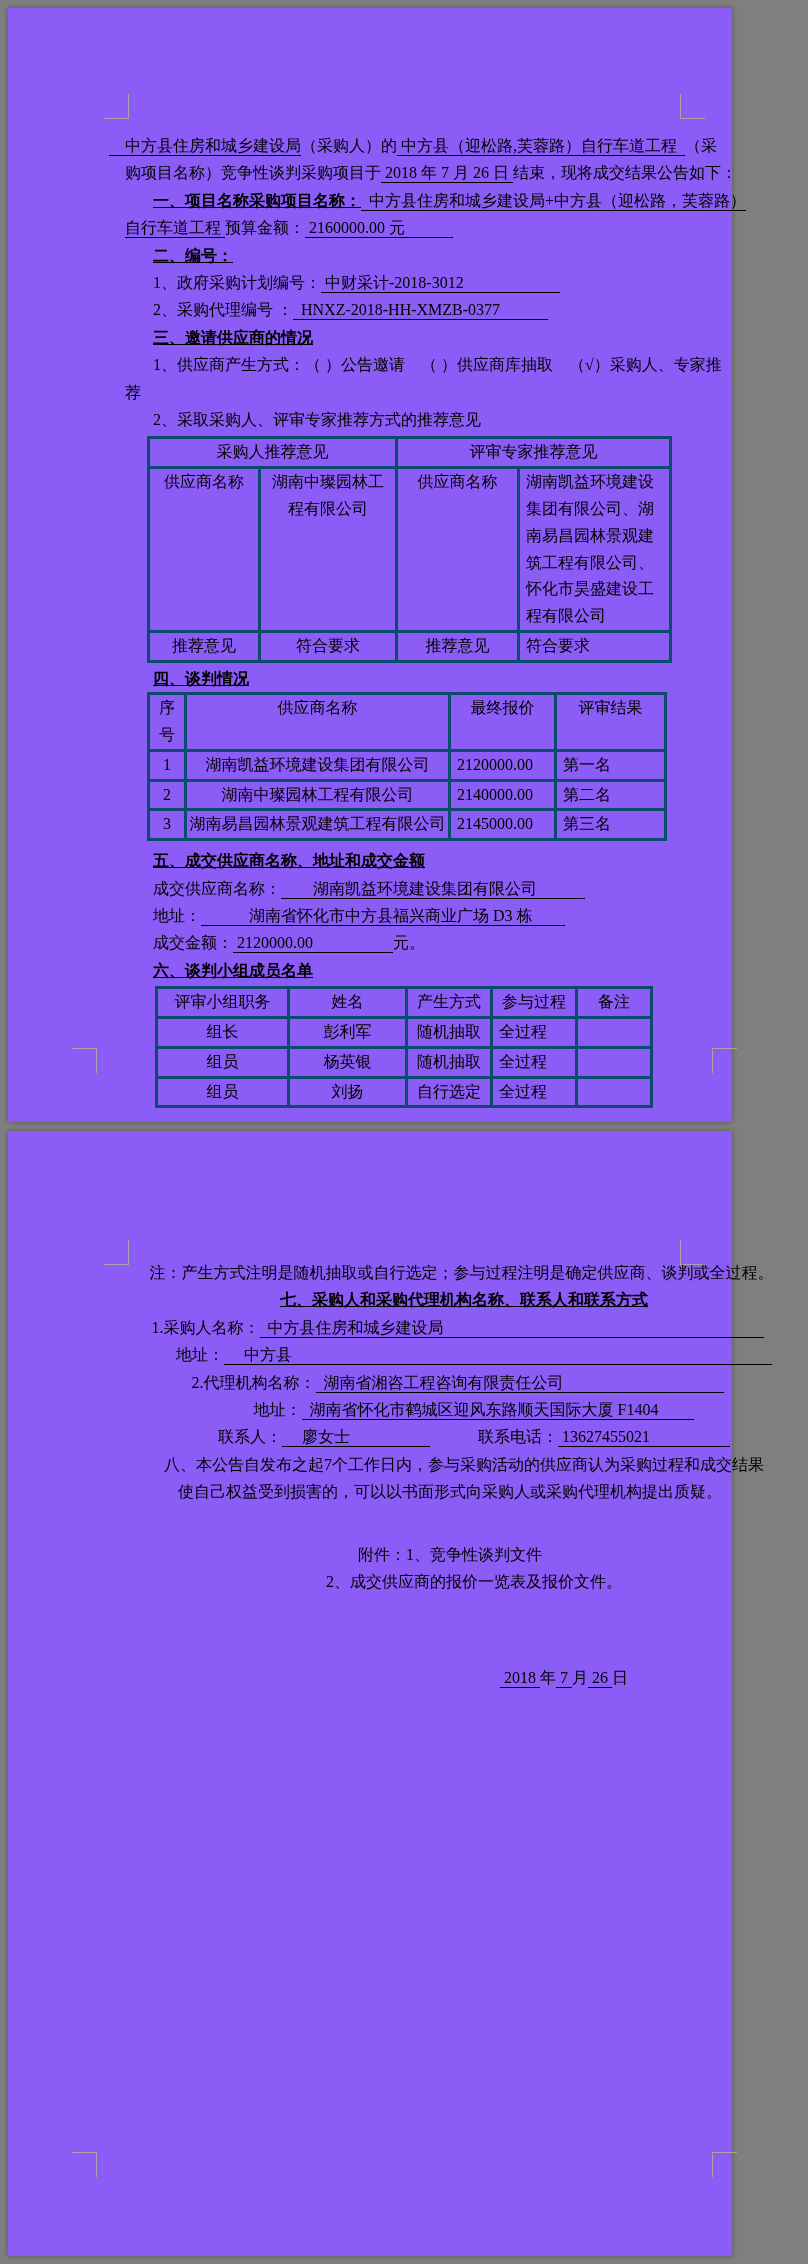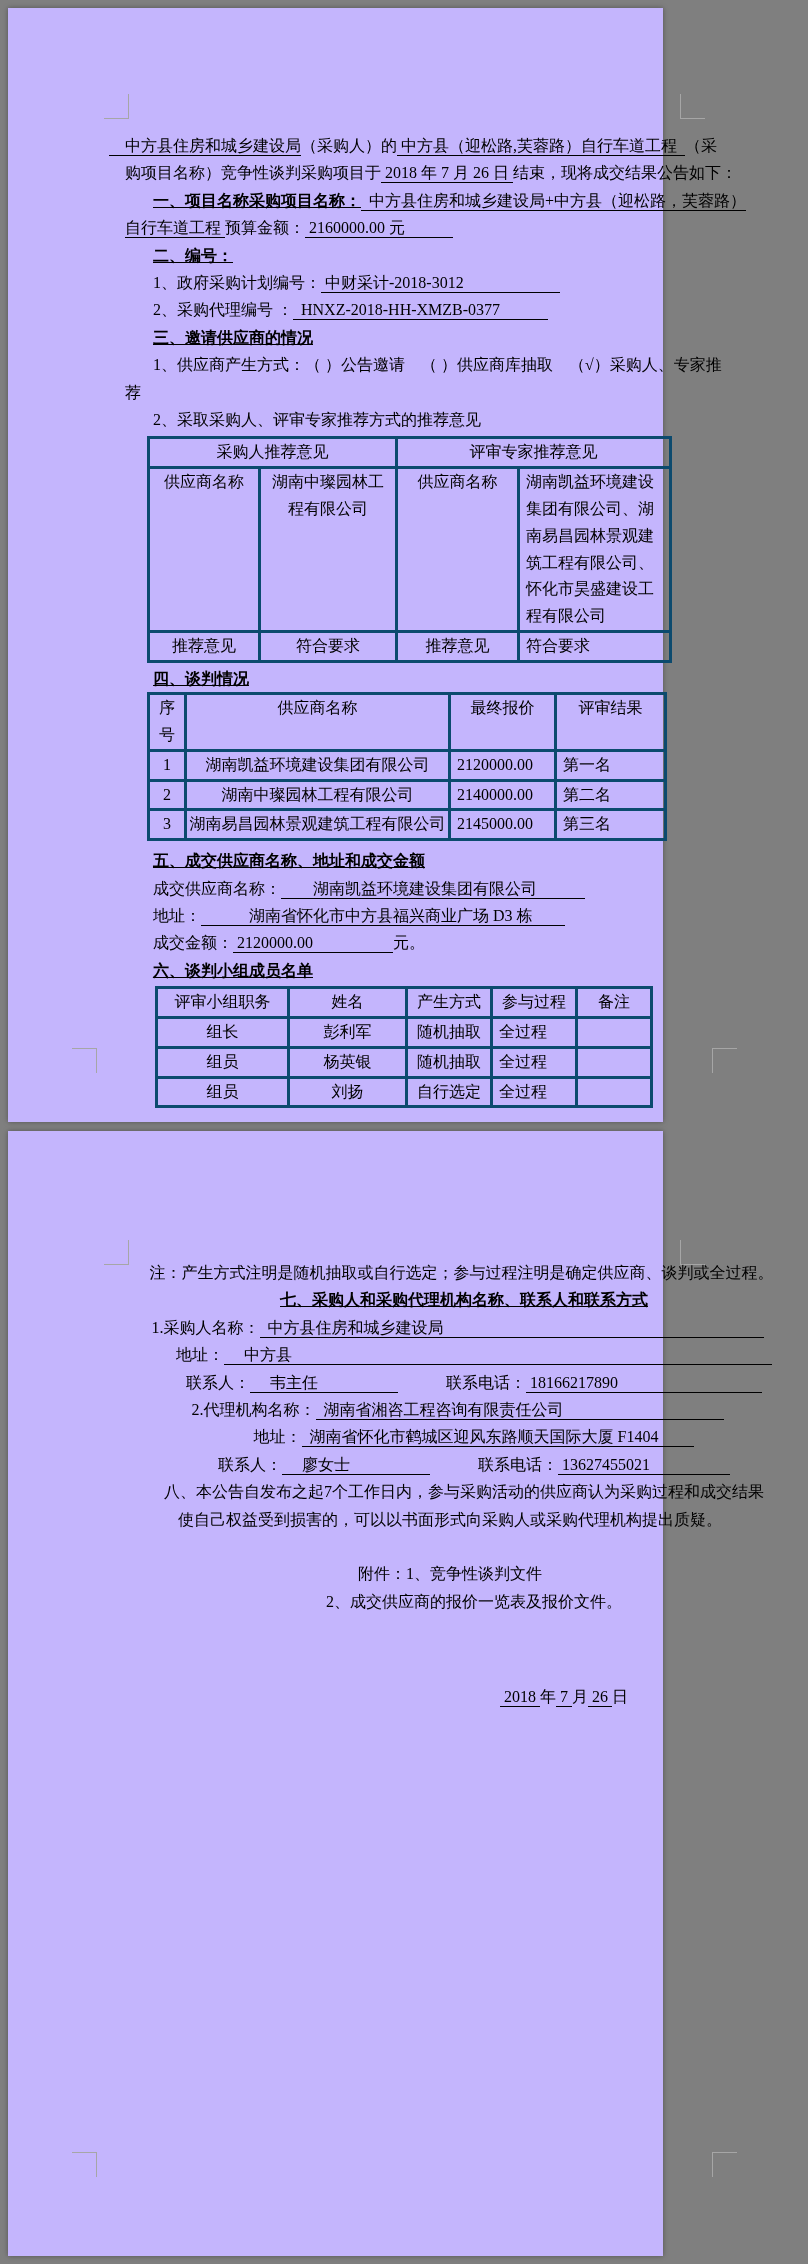--- a/index.html
+++ b/index.html
@@ -5,21 +5,21 @@
   html,body{margin:0;padding:0;}
   body{
     width:808px;height:2264px;
     background:#7f7f7f;
     font-family:"Liberation Serif","DejaVu Serif",serif;
     color:#000;
     overflow:hidden;
   }
   .canvas{position:relative;width:808px;height:2264px;}
   .page{
-    position:absolute;left:8px;width:655px;background:#c4b5fd;
+    position:absolute;left:8px;width:724px;background:#8b5cf6;
     box-shadow:0 0 5px rgba(0,0,0,.35);
   }
   .page1{top:8px;height:1114px;}
   .page2{top:1131px;height:1125px;}
   .content{
     position:absolute;left:117px;width:650px;
     font-size:16px;
   }
   .c1{top:124px;}
   .c2{top:128px;text-align:center;}
@@ -27,21 +27,21 @@
     line-height:27.4px;min-height:27.4px;
     white-space:pre-wrap;
   }
   .u{border-bottom:1px solid #000;padding-bottom:1px;}
   .b{font-weight:bold;text-decoration:underline;}
   .ind{padding-left:28px;}
   .ind15{padding-left:15px;}
   .ind23{padding-left:23px;}
   .ind48{padding-left:48px;}
   .outd{margin-left:-16px;}
-  .mt8{margin-top:0;font-family:Liberation Serif, serif;}
+  .mt8{margin-top:8px;font-family:Liberation Serif, serif;}
   .date{margin-top:68px;padding-left:228px;}
   
   .mk{position:absolute;width:24px;height:24px;border:0 solid #a6a6a6;}
   .mk.tl{border-right-width:1px;border-bottom-width:1px;}
   .mk.tr{border-left-width:1px;border-bottom-width:1px;}
   .mk.bl{border-top-width:1px;border-right-width:1px;}
   .mk.br{border-top-width:1px;border-left-width:1px;}
   
   table{border-collapse:collapse;table-layout:fixed;}
   td{
@@ -208,21 +208,20 @@
     <div class="mk tl" style="left:96px;top:109px;"></div>
     <div class="mk tr" style="left:672px;top:109px;"></div>
     <div class="mk bl" style="left:64px;top:1021px;"></div>
     <div class="mk br" style="left:704px;top:1021px;"></div>
 
     <div class="content c2">
       <div class="ln ind23"><span>注：产生方式注明是随机抽取或自行选定；参与过程注明是确定供应商、谈判或全过程。</span></div>
       <div class="ln ind"><span class="b">七、采购人和采购代理机构名称、联系人和联系方式</span></div>
       <div class="ln ind15"><span>1.采购人名称：</span><span class="u">  中方县住房和城乡建设局　　　　　　　　　　　　　　　　　　　　</span></div>
       <div class="ln ind48"><span>地址：</span><span class="u">　 中方县　　　　　　　　　　　　　　　　　　　　　　　　　　　　　　</span></div>
-      <div class="ln ind48"><span>联系人：</span><span class="u">　 韦主任　　　　　</span><span>　　　</span><span>联系电话：</span><span class="u"> 18166217890　　　　　　　　　</span></div>
       <div class="ln ind15"><span>2.代理机构名称：</span><span class="u">  湖南省湘咨工程咨询有限责任公司　　　　　　　　　　</span></div>
       <div class="ln ind48"><span>地址：</span><span class="u">  湖南省怀化市鹤城区迎风东路顺天国际大厦 F1404 　　</span></div>
       <div class="ln ind48"><span>联系人：</span><span class="u">　 廖女士　　　　　</span><span>　　　</span><span>联系电话：</span><span class="u"> 13627455021　　　　　</span></div>
       <div class="ln ind"><span>八、本公告自发布之起7个工作日内，参与采购活动的供应商认为采购过程和成交结果</span></div>
       <div class="ln"><span>使自己权益受到损害的，可以以书面形式向采购人或采购代理机构提出质疑。</span></div>
       <div class="ln"></div>
       <div class="ln mt8"><span>附件：1、竞争性谈判文件</span></div>
       <div class="ln"><span>　　　2、成交供应商的报价一览表及报价文件。</span></div>
       <div class="ln date"><span class="u"> 2018 </span><span>年</span><span class="u"> 7 </span><span>月</span><span class="u"> 26 </span><span>日</span></div>
     </div>

